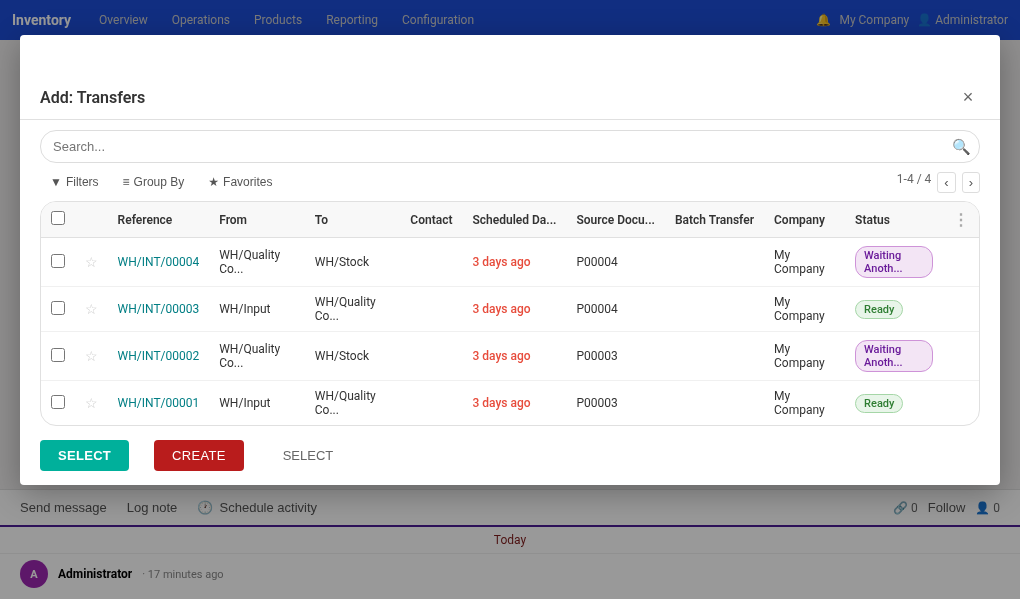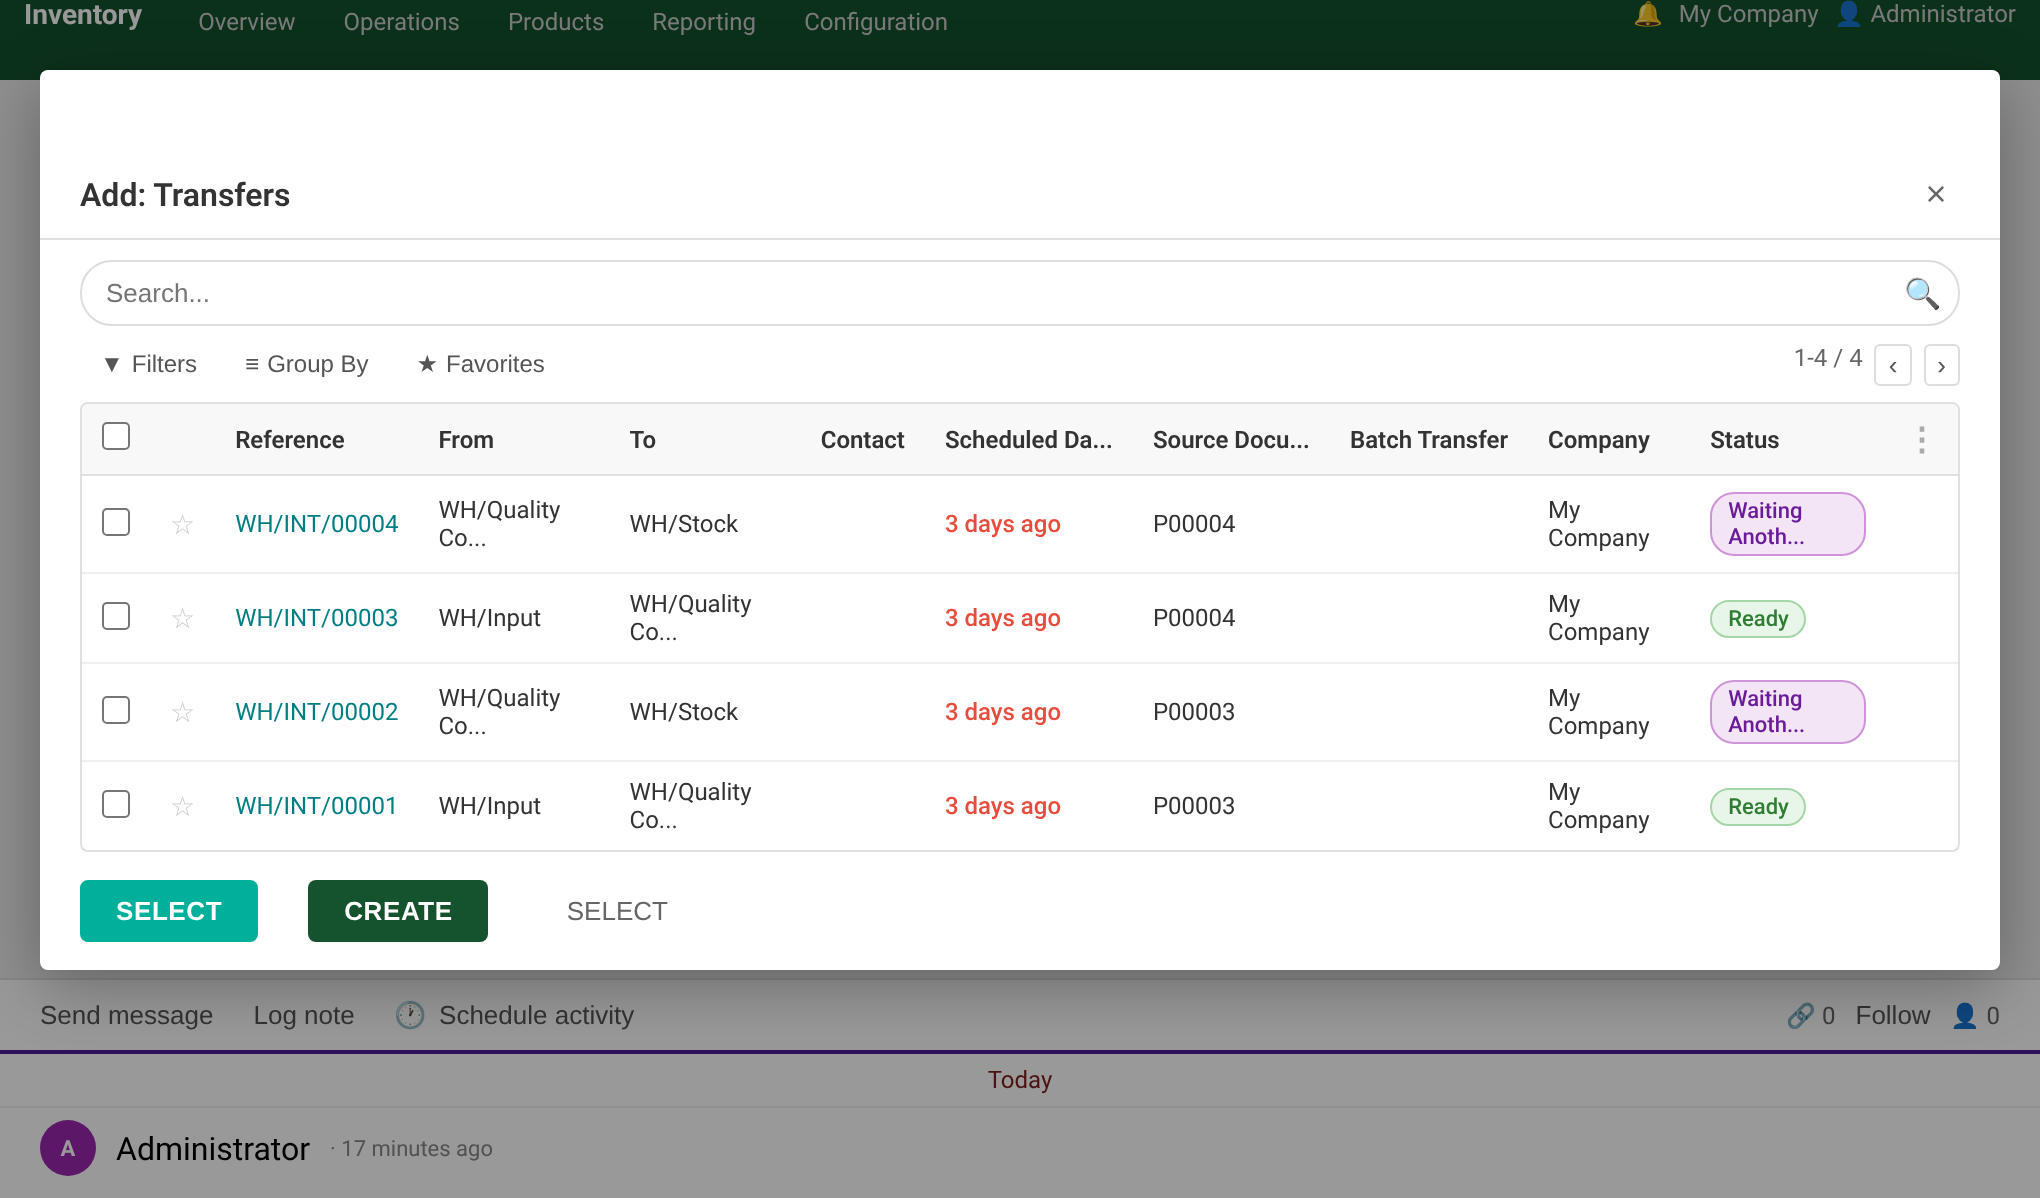--- a/index.html
+++ b/index.html
@@ -14,24 +14,24 @@
     }
 
     
     .app-bg {
       position: absolute;
       top: 0; left: 0; right: 0; bottom: 0;
       background: #f0eeee;
     }
 
     .top-nav {
-      background: #14532d;
+      background: #1d4ed8;
       height: 40px;
       display: flex;
-      align-items: flex-start;
+      align-items: center;
       padding: 0 12px;
       gap: 8px;
     }
 
     .nav-logo {
       color: white;
       font-weight: bold;
       font-size: 14px;
       margin-right: 12px;
     }
@@ -178,21 +178,21 @@
       cursor: pointer;
       padding: 2px 6px;
       color: #555;
       font-size: 13px;
     }
 
     
     .table-wrapper {
       margin: 0 20px;
       border: 1px solid #e0e0e0;
-      border-radius: 4px;
+      border-radius: 16px;
       overflow: hidden;
     }
 
     table {
       width: 100%;
       border-collapse: collapse;
       font-size: 12px;
     }
 
     thead {
@@ -300,28 +300,28 @@
       border: none;
       padding: 8px 18px;
       border-radius: 4px;
       cursor: pointer;
       font-size: 13px;
       font-weight: 600;
       letter-spacing: 0.3px;
     }
 
     .btn-create {
-      background: #14532d;
+      background: #b91c1c;
       color: white;
       border: none;
       padding: 8px 18px;
       border-radius: 4px;
       cursor: pointer;
       font-size: 13px;
-      font-weight: 700;
+      font-weight: 400;
       letter-spacing: 0.3px;
     }
 
     .btn-cancel {
       background: none;
       color: #666;
       border: none;
       padding: 8px 14px;
       cursor: pointer;
       font-size: 13px;
@@ -539,16 +539,16 @@
       <span style="font-size:12px; color:#666;">🔗 <span>0</span></span>
       <button class="bottom-btn">Follow</button>
       <span style="font-size:12px; color:#666;">👤 <span>0</span></span>
     </div>
   </div>
   <div style="text-align:center; padding:6px 0; font-size:12px; color:#7f1d1d; border-bottom:1px solid #f0f0f0;">
     <span>Today</span>
   </div>
   <div style="display:flex; align-items:center; padding:6px 20px; gap:10px;">
     <div class="avatar-small">A</div>
-    <span style="font-size:16px; font-weight:400;">Administrator</span>
+    <span style="font-size:12px; font-weight:700;">Administrator</span>
     <span style="font-size:11px; color:#888;">· 17 minutes ago</span>
   </div>
 </div>
 
 </body></html>

